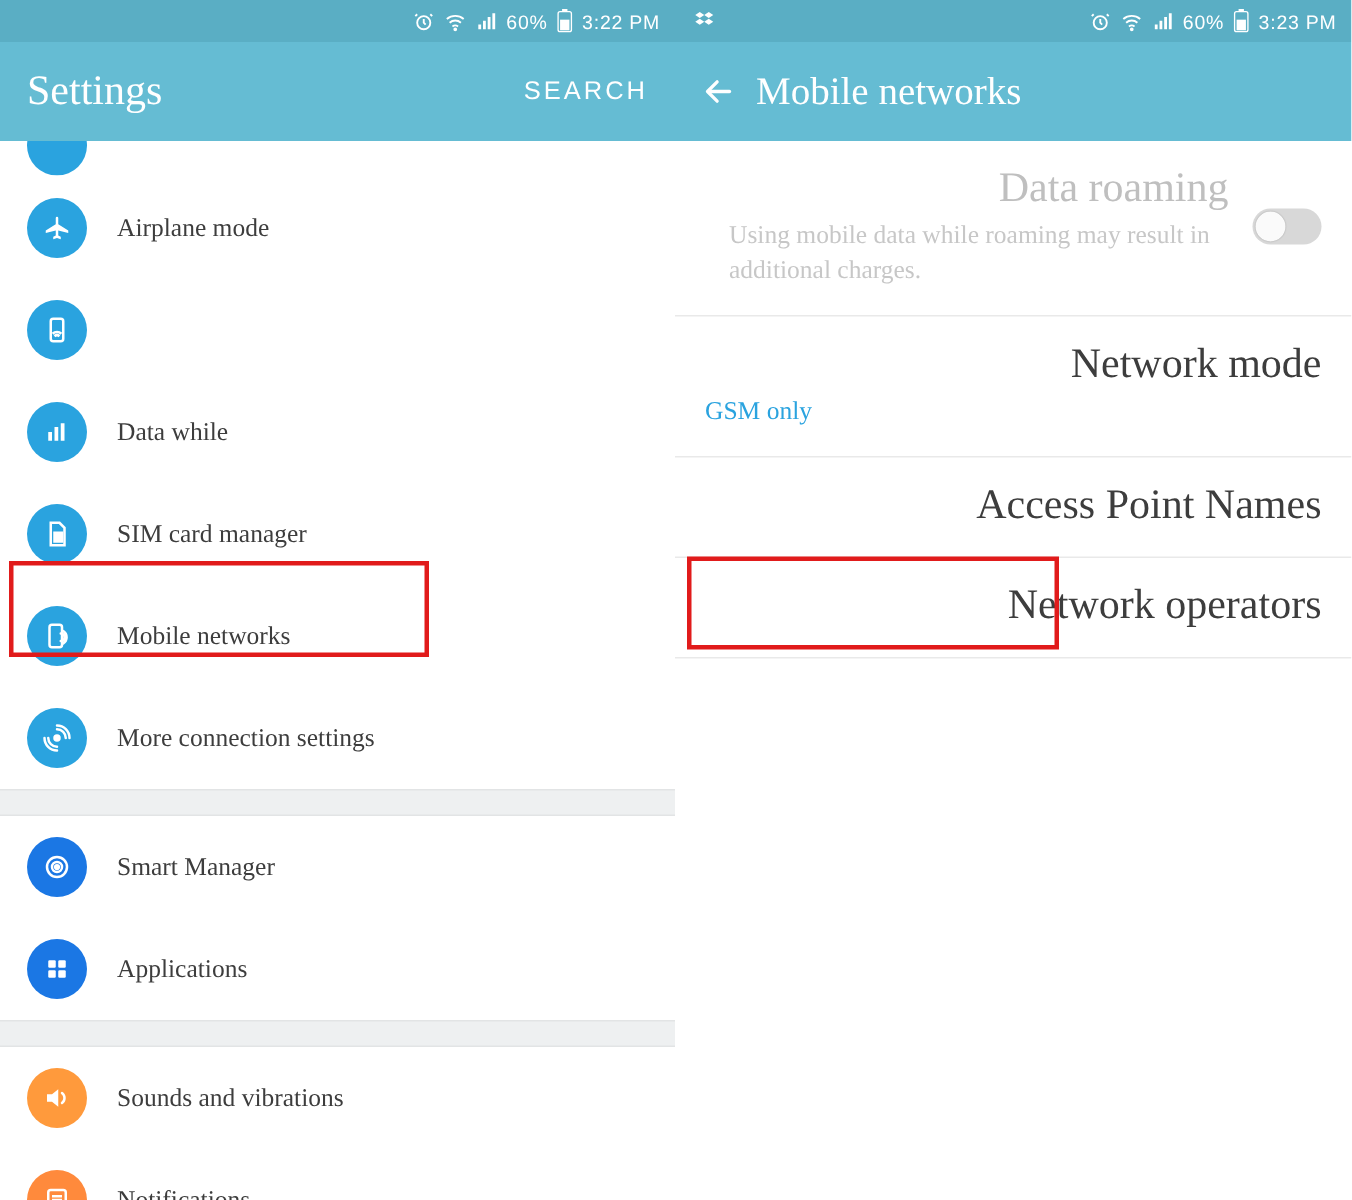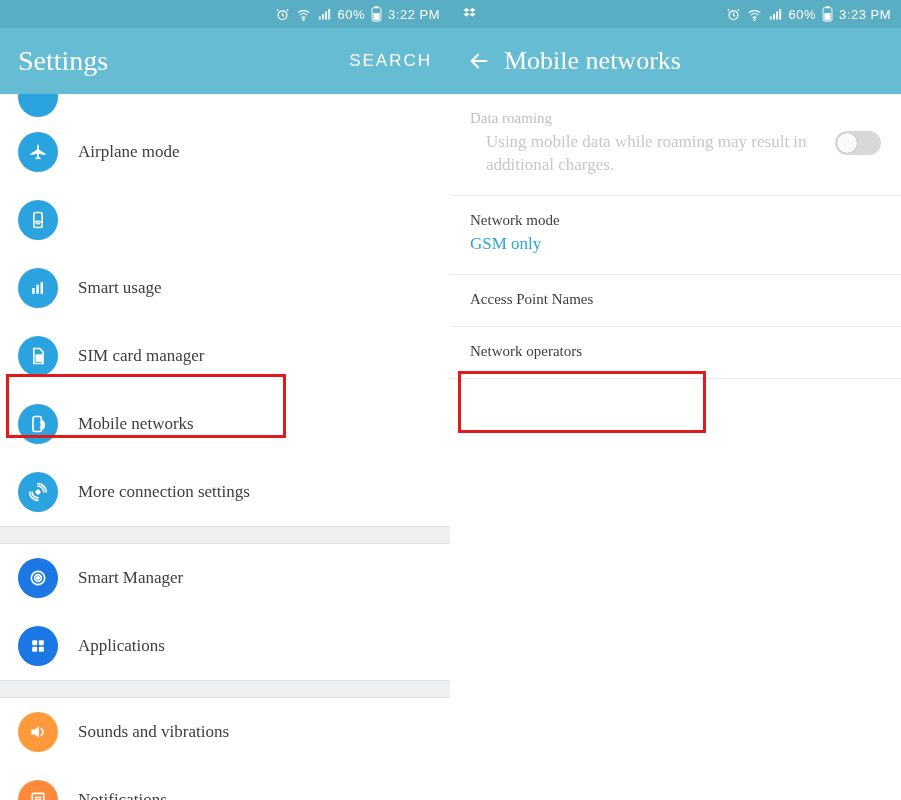--- a/index.html
+++ b/index.html
@@ -111,22 +111,23 @@
     border: 3px solid #e11b1b;
     pointer-events: none;
   }
 
   
   .setting {
     padding: 16px 20px 18px 20px;
     border-bottom: 1px solid #e9e9e9;
   }
   .setting .primary {
-    font-size: 15px;
+    font-size: 28px;
     color: #3d3d3d;
+    text-align: right;
   }
   .setting .primary.disabled { color: #bfbfbf; }
   .setting .secondary {
     font-size: 17px;
     line-height: 1.35;
     margin-top: 4px;
   }
   .setting .secondary.disabled { color: #c7c7c7; margin-left: 16px; }
   .setting .secondary.accent   { color: #2aa3df; }
   .setting.with-toggle {
@@ -217,21 +218,21 @@
     </div>
 
     <div class="row">
       <span class="icon-circle blue">
         <svg width="20" height="20" viewBox="0 0 24 24" fill="#fff">
             <rect x="5" y="12" width="3" height="7"></rect>
             <rect x="10" y="8" width="3" height="11"></rect>
             <rect x="15" y="5" width="3" height="14"></rect>
           </svg>
       </span>
-      <span class="label">Smart usage</span>
+      <span class="label">Data while</span>
     </div>
 
     <div class="row">
       <span class="icon-circle blue">
         <svg width="20" height="20" viewBox="0 0 24 24" fill="none" stroke="#fff" stroke-width="2">
             <path d="M7 3h7l4 4v14H7z"></path>
             <rect x="10" y="11" width="6" height="7" fill="#fff"></rect>
           </svg>
       </span>
       <span class="label">SIM card manager</span>

